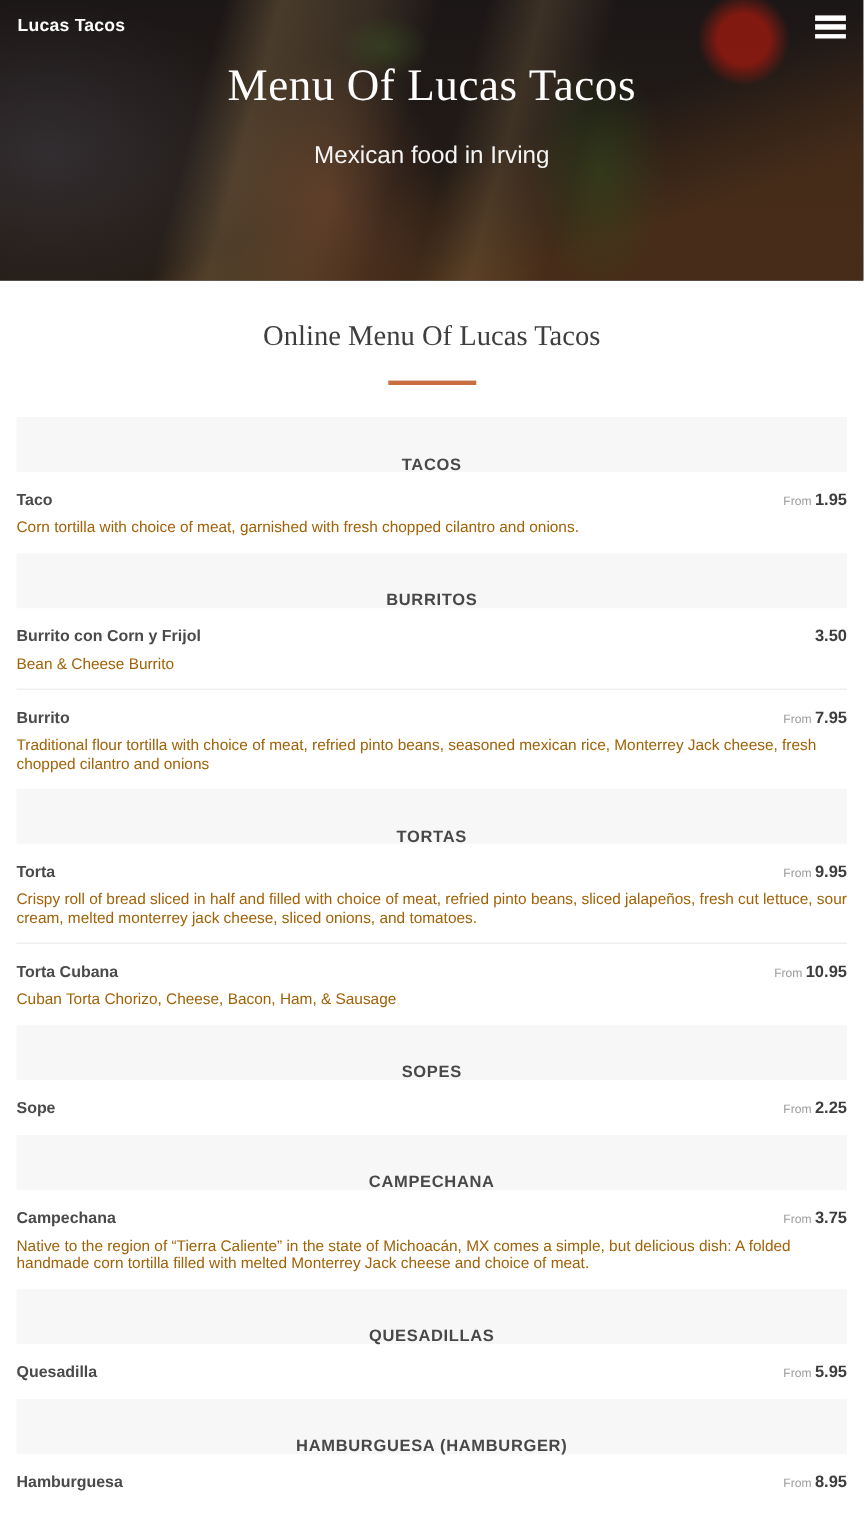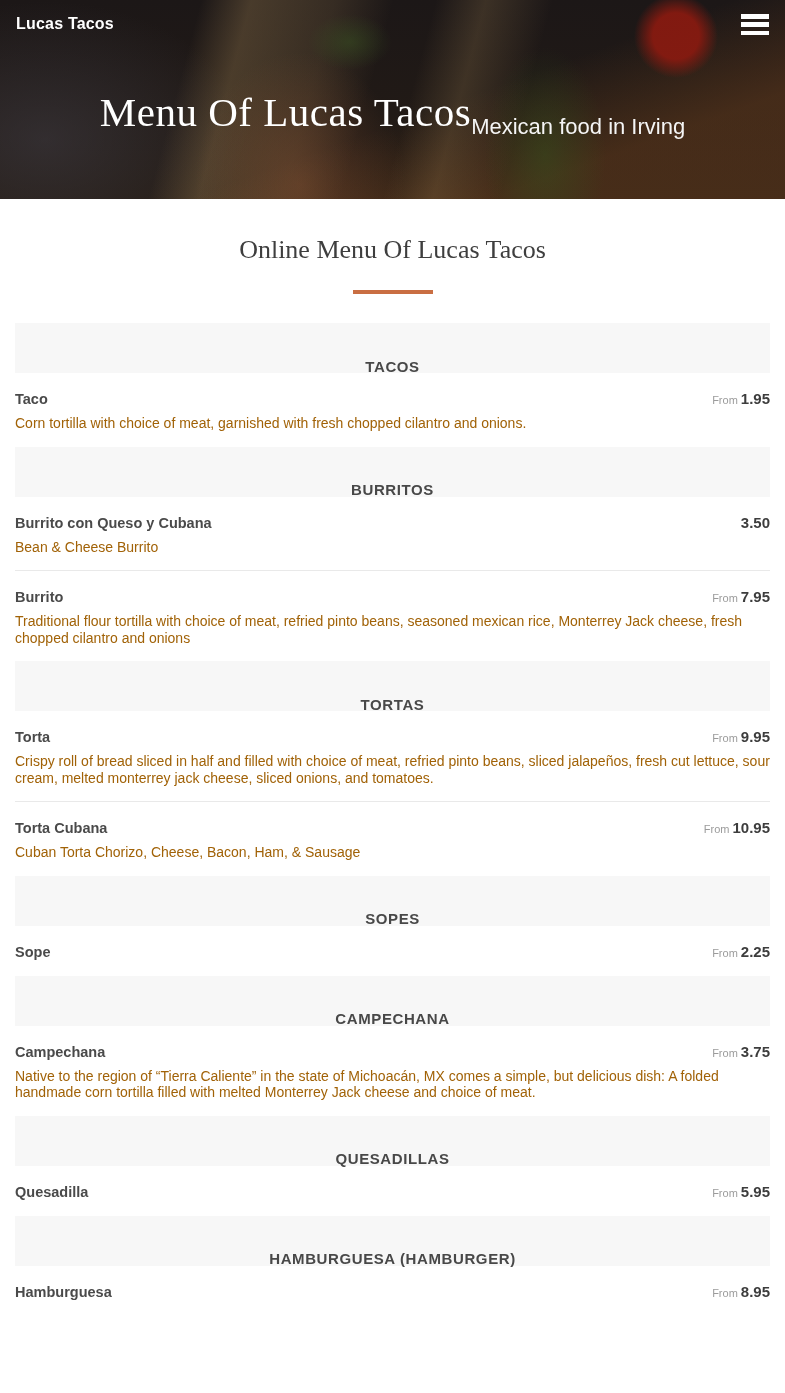--- a/index.html
+++ b/index.html
@@ -7,21 +7,21 @@
   body {
     width: 785px;
     background: #ffffff;
     font-family: "Liberation Sans", sans-serif;
     -webkit-font-smoothing: antialiased;
   }
 
   
   .hero {
     position: relative;
-    height: 199px;
+    height: 255px;
     overflow: hidden;
     background-color: #17110e;
     background-image:
       radial-gradient(circle 42px at 676px 36px, rgba(138,26,16,0.92) 0 55%, rgba(138,26,16,0) 100%),
       radial-gradient(ellipse 60px 40px at 350px 42px, rgba(58,88,34,0.45), transparent 70%),
       radial-gradient(ellipse 85px 150px at 545px 155px, rgba(52,88,30,0.42), transparent 72%),
       radial-gradient(ellipse 150px 190px at 300px 185px, rgba(148,88,54,0.42), transparent 70%),
       linear-gradient(105deg, transparent 24%, rgba(188,152,96,0.28) 30%, rgba(188,152,96,0.16) 40%, transparent 47%),
       linear-gradient(105deg, transparent 52%, rgba(188,152,96,0.20) 58%, transparent 66%),
       linear-gradient(160deg, transparent 55%, rgba(118,68,30,0.42) 78%),
@@ -59,22 +59,23 @@
   .hamburger span {
     display: block;
     height: 4.5px;
     width: 100%;
     background: #ffffff;
   }
   .hero-text {
     position: relative;
     height: 100%;
     display: flex;
+    flex-direction: column;
     align-items: center;
-    justify-content: center;
+    justify-content: flex-start;
     padding-top: 55px;
     text-align: center;
     z-index: 1;
   }
   .hero-title {
     margin: 0 0 28px 0;
     font-family: "Liberation Serif", serif;
     font-weight: 500;
     font-size: 41px;
     line-height: 1.1;
@@ -193,21 +194,21 @@
 </div>
   </section>
 
   <section class="menu-section">
     <div class="section-bar">
       <span class="section-title">BURRITOS</span>
     </div>
     <div class="items">
   <article class="menu-item">
     <div class="item-row">
-      <h3 class="item-name">Burrito con Queso y Cubana</h3>
+      <h3 class="item-name">Burrito con Corn y Frijol</h3>
       <div class="item-price">
         <span class="price-value">3.50</span>
       </div>
     </div>
     <p class="item-desc">Bean &amp; Cheese Burrito</p>
   </article>
 
   <article class="menu-item">
     <div class="item-row">
       <h3 class="item-name">Burrito</h3>

